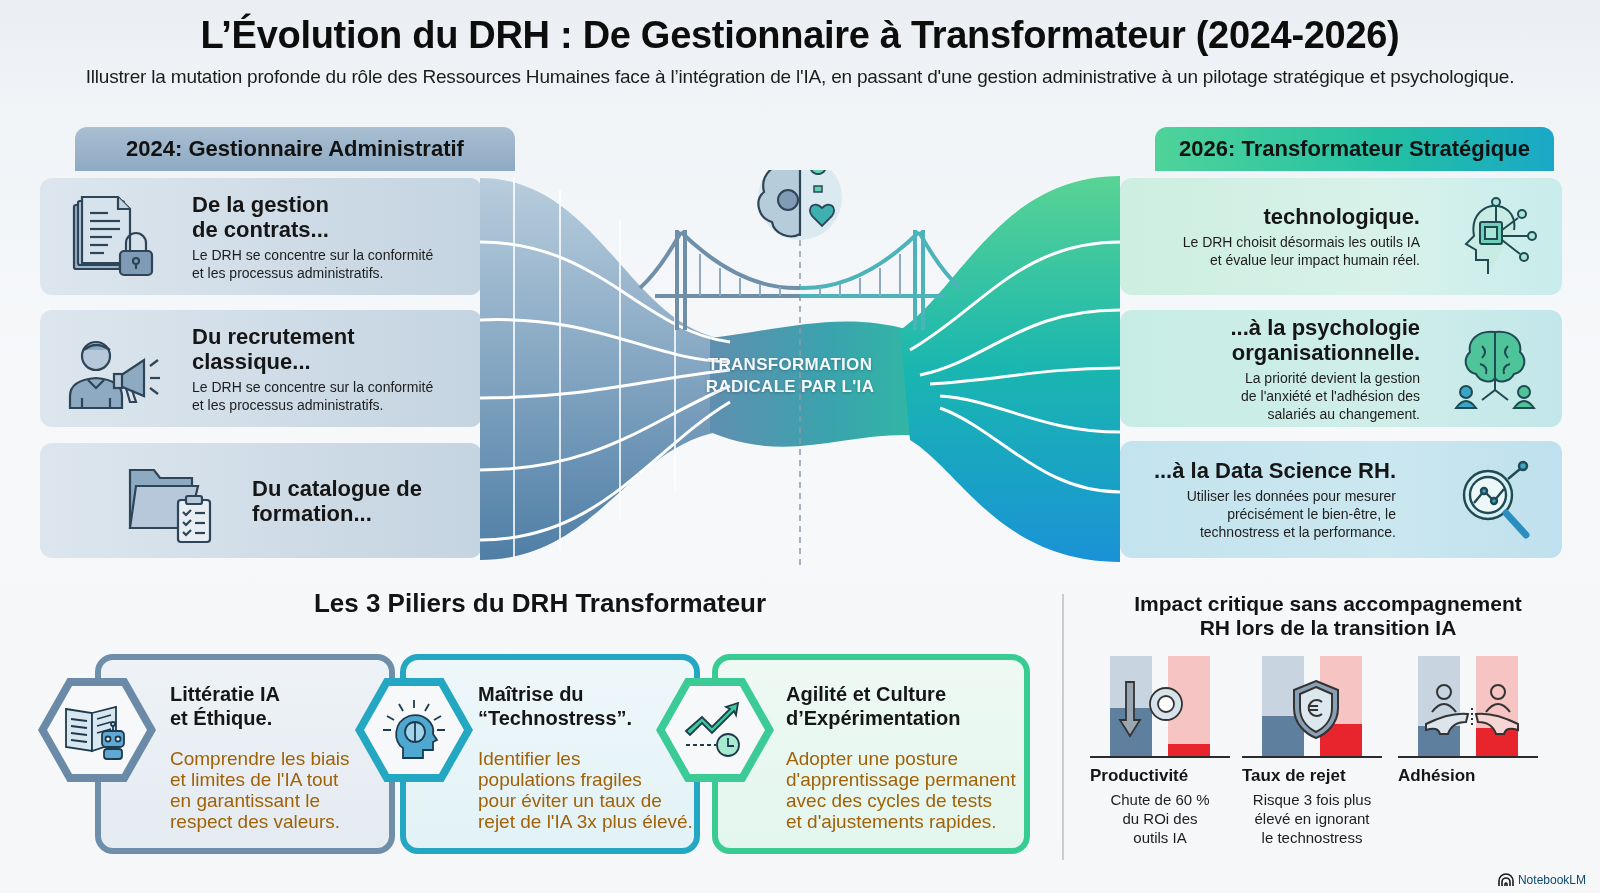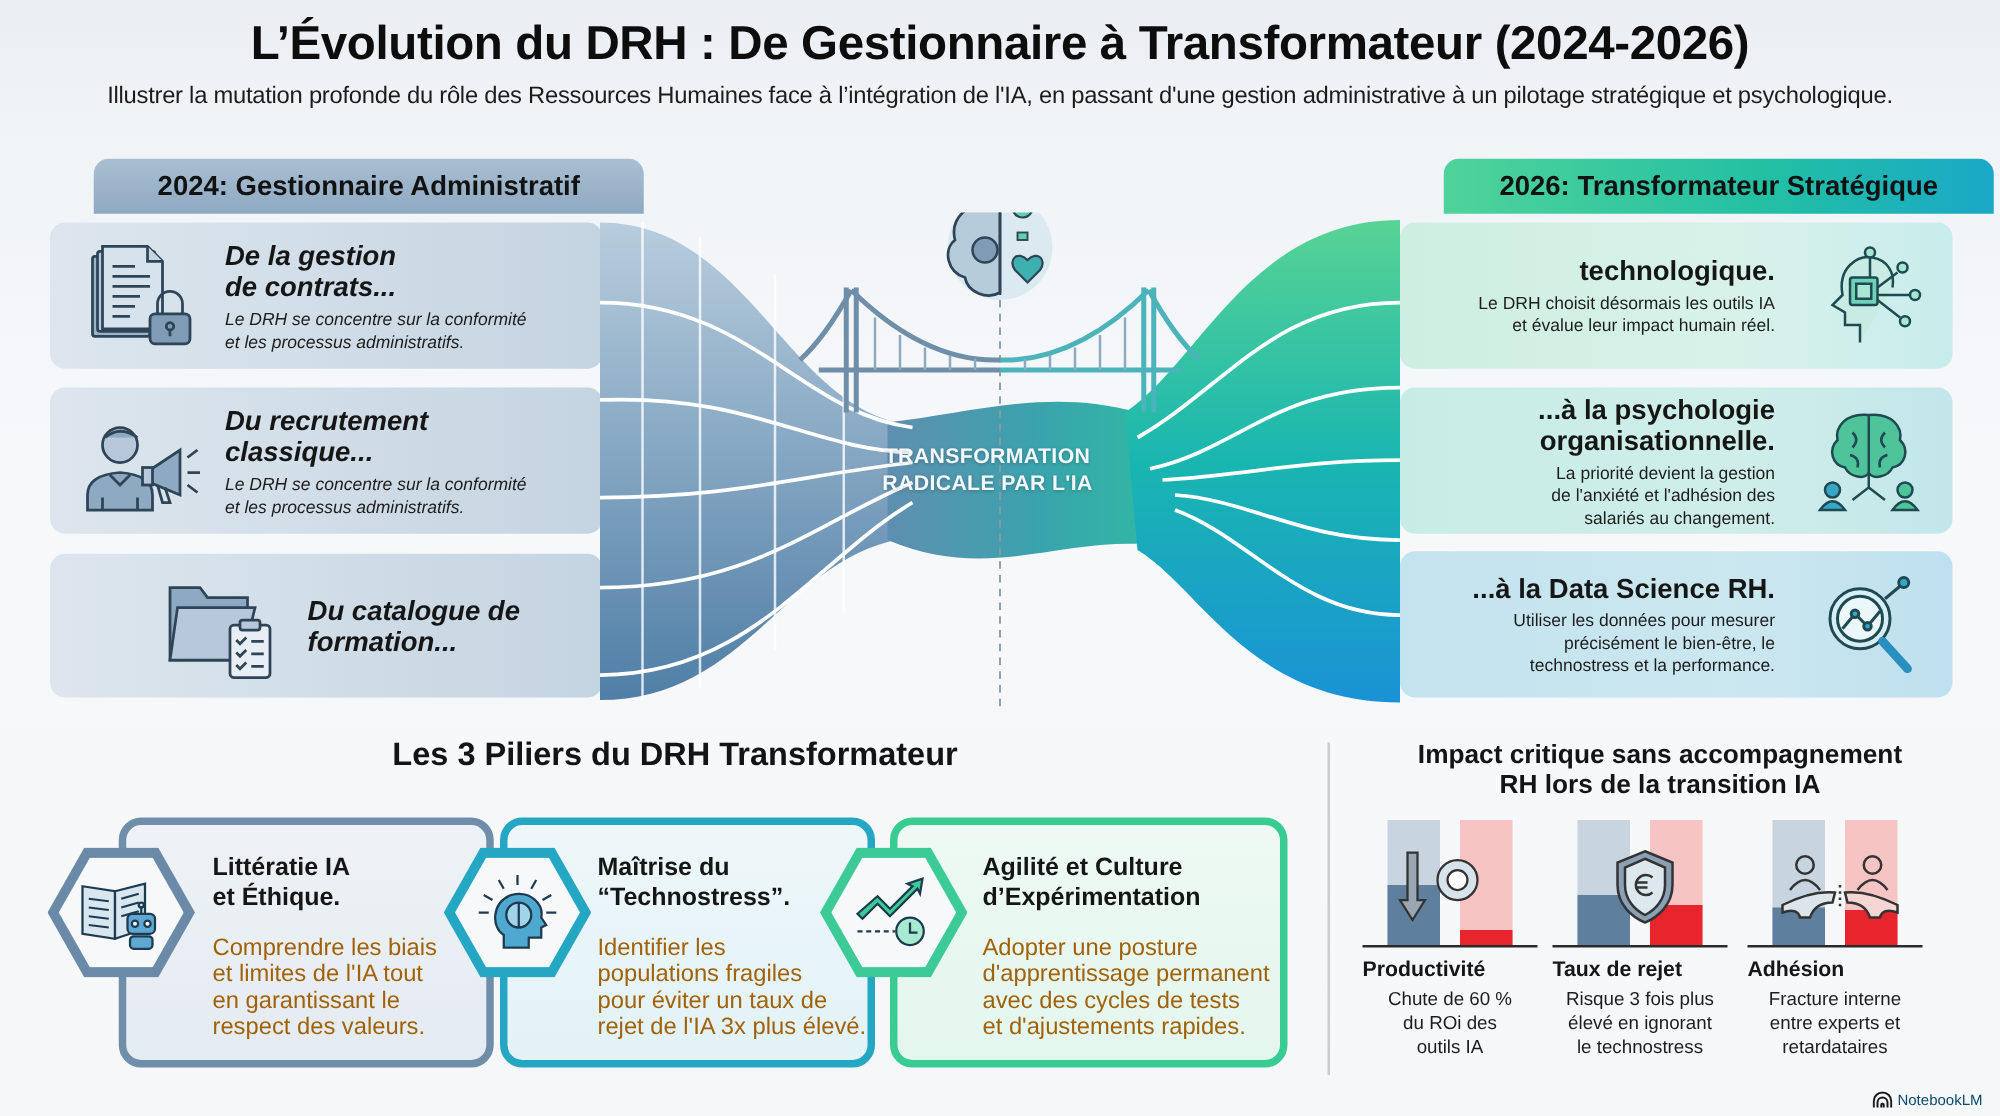--- a/index.html
+++ b/index.html
@@ -26,35 +26,35 @@
 
   
   .col-head {
     position: absolute; height: 44px; border-radius: 12px 12px 0 0;
     font-size: 22px; font-weight: bold; display: flex; align-items: center; justify-content: center;
     color: #121212;
     margin-left: 35px;
   }
   .col-head.left { left: 40px; top: 127px; width: 440px;
     background: linear-gradient(180deg, #a9bfd2, #8ea9c2); }
-  .col-head.right { left: 1120px; top: 127px; width: 440px;
+  .col-head.right { left: 1120px; top: 127px; width: 399px;
     background: linear-gradient(90deg, #4fd39a, #22bfa4 60%, #1aa8c8); }
 
   
   .card {
     position: absolute; border-radius: 12px;
     display: flex; align-items: center;
   }
   .card.left { left: 40px; width: 442px; background: linear-gradient(90deg, #dde6ee, #c4d4e1); padding-left: 24px; }
   .card.right { left: 1120px; width: 442px; background: linear-gradient(90deg, #cdeee0, #d8f2ea 60%, #c8ecec); justify-content: flex-end; padding-right: 22px; }
   .card.right.c2 { background: linear-gradient(90deg, #c7ece6, #cfeee9 60%, #c2e6ea); }
-  .card.right.c3 { background: linear-gradient(90deg, #c3e3ee, #cbe7f0 60%, #bfe0ee); }
+  .card.right.c3 { background: linear-gradient(90deg, #c3e3ee, #cbe7f0 60%, #bfe0ee); gap: 24px; }
 
   .card .icon-box { width: 100px; height: 100px; flex: 0 0 100px; display:flex; align-items:center; justify-content:center; }
-  .card.left .text { margin-left: 16px; font-style: italic; }
+  .card.left .text { margin-left: 28px; }
   .card.right .text { margin-right: 30px; text-align: right; }
   .card-title { font-size: 22px; font-weight: bold; line-height: 25px; color: #161616; }
   .card-desc { font-size: 14px; line-height: 18px; color: #1d1d1d; margin-top: 4px; }
 
   
   .flow { position: absolute; left: 480px; top: 170px; width: 640px; height: 400px; }
   .center-label {
     position: absolute; left: 700px; top: 354px; width: 180px; text-align: center;
     font-size: 17px; font-weight: bold; color: #f4f8fb; line-height: 22px; letter-spacing: 0.3px;
     text-shadow: 0 1px 3px rgba(0,0,0,0.25);
@@ -522,25 +522,20 @@
         <path d="M10 30 q12 -16 24 0"></path>
       <circle cx="76" cy="10" r="7"></circle>
         <path d="M64 30 q12 -16 24 0"></path>
       <path d="M4 42 Q28 30 46 32 L44 40 Q30 40 26 52 H18 Q16 44 4 48 Z" fill="#dde5ec"></path>
       <path d="M96 42 Q72 30 54 32 L56 40 Q70 40 74 52 H82 Q84 44 96 48 Z" fill="#f6d6d4"></path>
       <line x1="50" y1="26" x2="50" y2="46" stroke-dasharray="2 3"></line>
     </svg>
     <div class="baseline"></div>
   </div>
   <div class="impact-label">Adhésion</div>
-  <div class="impact-desc">
-    <div>Fracture interne</div>
-      <div>entre experts et</div>
-      <div>retardataires</div>
-  </div>
 </div>
 
 <div class="brand">
   <svg width="16" height="14" viewBox="0 0 16 14" fill="none" stroke="#1a1a1a" stroke-width="1.6">
     <path d="M1 13 V8 a7 7 0 0 1 14 0 V13"></path>
       <path d="M4 13 V9 a4 4 0 0 1 8 0 V13"></path>
       <path d="M7 13 V11 a1 1 0 0 1 2 0 V13"></path>
   </svg>
   <span>NotebookLM</span>
 </div>

